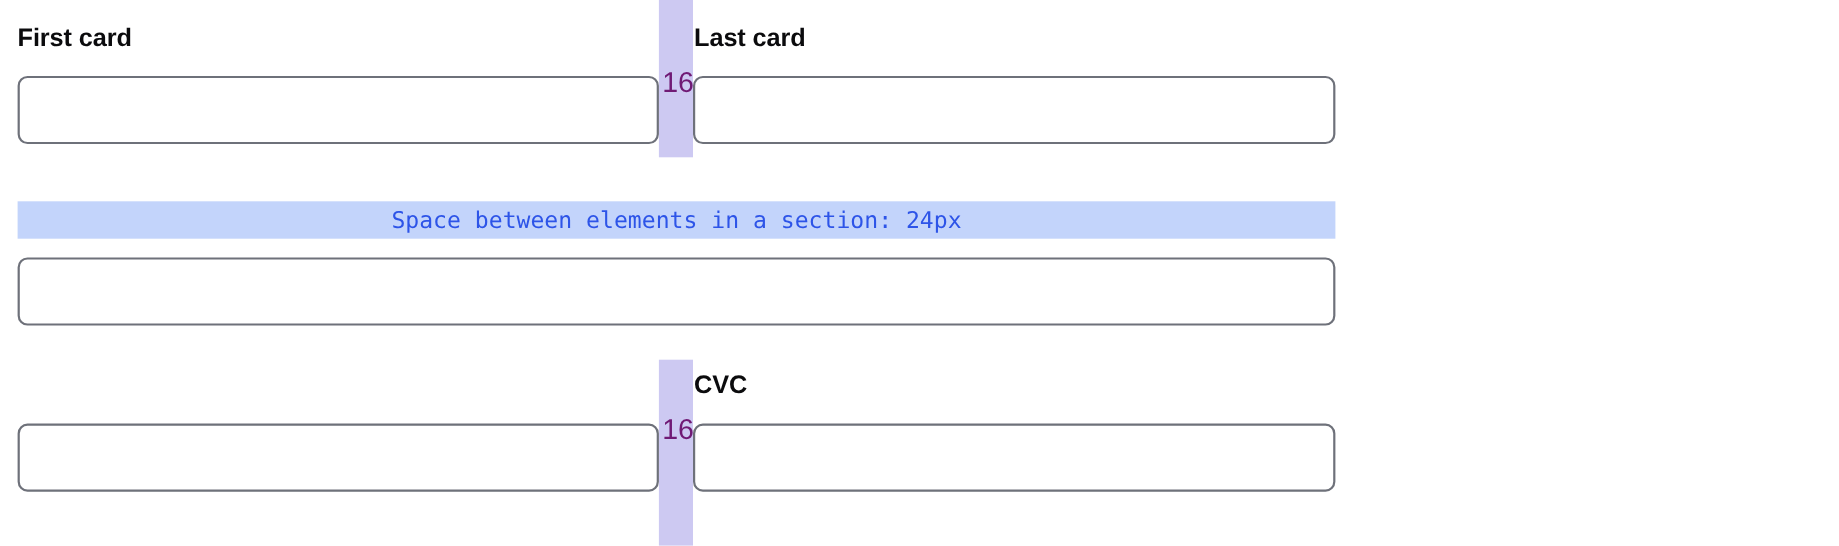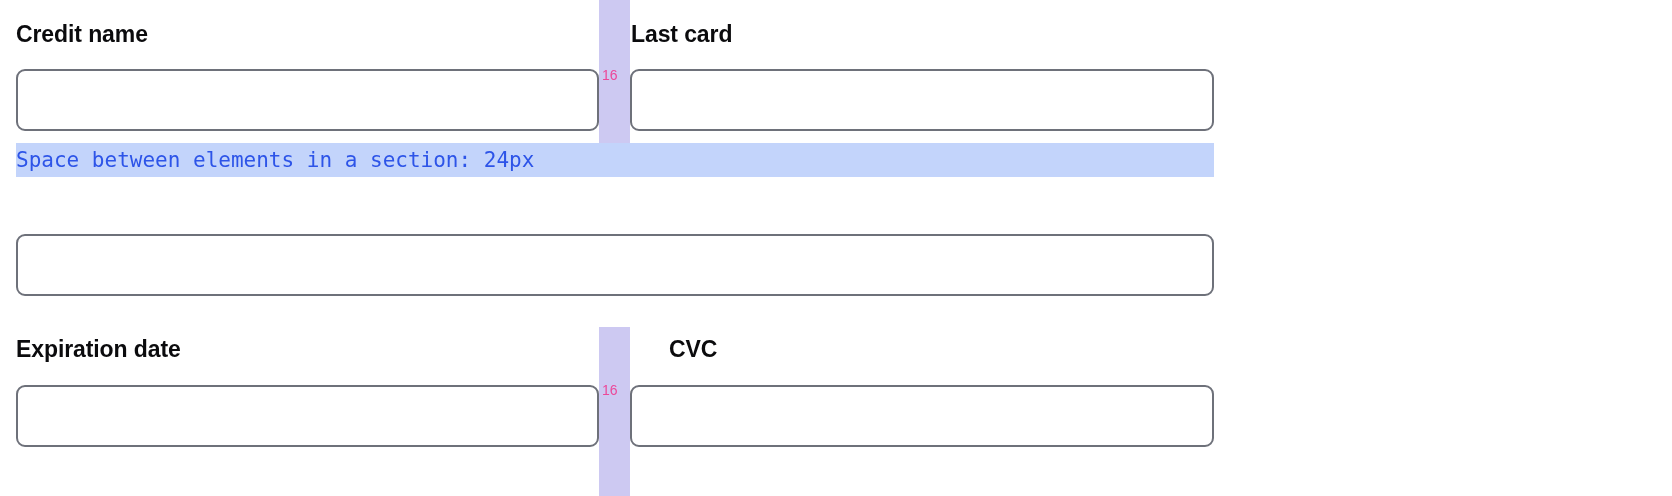--- a/index.html
+++ b/index.html
@@ -53,32 +53,34 @@
   .text-input::placeholder { color: #9aa0a6; }
 
   
   .gap-col {
     position: absolute;
     background: #cdc9f2;
   }
   .gap-col-label {
     position: absolute;
     font-family: "Liberation Sans", sans-serif;
-    font-size: 14px;
+    font-size: 26px;
     line-height: 21px;
-    color: #ec4899;
+    color: #701a75;
     white-space: nowrap;
   }
 
   
   .band {
     position: absolute;
     box-sizing: border-box;
     display: flex;
     align-items: center;
+    justify-content: center;
+    margin-top: 40px;
   }
   .band-section {
     background: #c3d4fb;
   }
   .band-section .band-text {
     font-family: "DejaVu Sans Mono", "Liberation Mono", monospace;
     font-size: 21px;
     line-height: 24px;
     color: #2d54e8;
     white-space: nowrap;
@@ -92,42 +94,41 @@
     line-height: 24px;
     color: #5b46e8;
     white-space: nowrap;
   }
 </style>
 </head>
 <body>
 
 <div class="canvas">
 
-  <div class="field-label" style="left:16px; top:20px;">Credit name</div>
+  <div class="field-label" style="left:16px; top:20px;">First card</div>
 
   <div class="field-label" style="left:631px; top:20px;">Last card</div>
 
   <div class="gap-col" style="left:599px; top:0px; width:31px; height:143px;"></div>
   <div class="gap-col-label" style="left:602px; top:65px;">16</div>
 
   <input class="text-input" type="text" style="left: 16px; top: 69px; width: 583px; height: 62px;" placeholder="">
 
   <input class="text-input" type="text" style="left: 630px; top: 69px; width: 584px; height: 62px;" placeholder="">
 
   <div class="band band-section" style="left:16px; top:143px; width:1198px; height:34px;">
     <span class="band-text">Space between elements in a section: 24px</span>
   </div>
 
 
   <input class="text-input" type="text" style="left: 16px; top: 234px; width: 1198px; height: 62px;" placeholder="">
 
 
-  <div class="field-label" style="left:16px; top:335px;">Expiration date</div>
 
-  <div class="field-label" style="left:631px; top:335px;padding-left:38px;">CVC</div>
+  <div class="field-label" style="left:631px; top:335px;">CVC</div>
 
   <div class="gap-col" style="left:599px; top:327px; width:31px; height:169px;"></div>
   <div class="gap-col-label" style="left:602px; top:380px;">16</div>
 
   <input class="text-input" type="text" style="left: 16px; top: 385px; width: 583px; height: 62px;" placeholder="">
 
   <input class="text-input" type="text" style="left: 630px; top: 385px; width: 584px; height: 62px;" placeholder="">
 
 </div>
 

